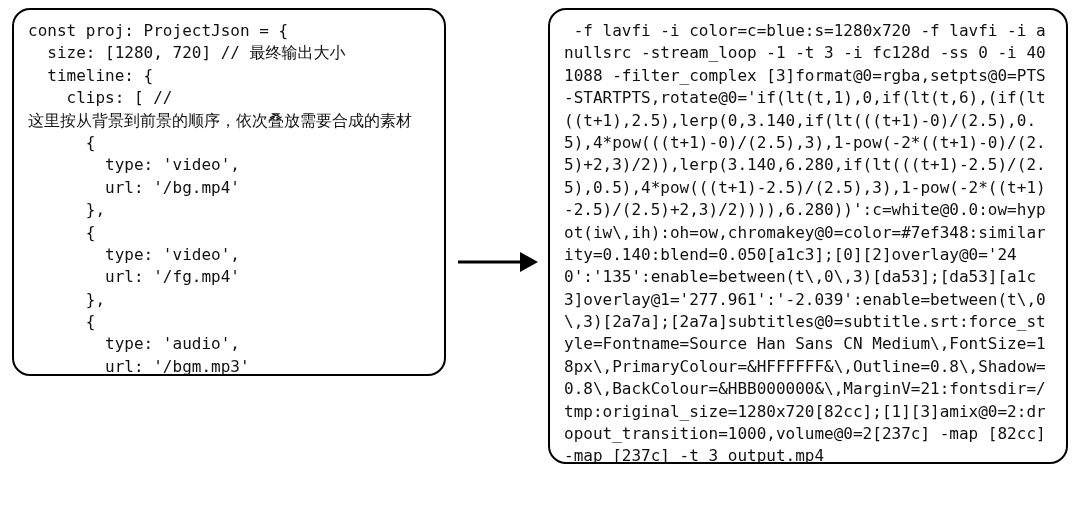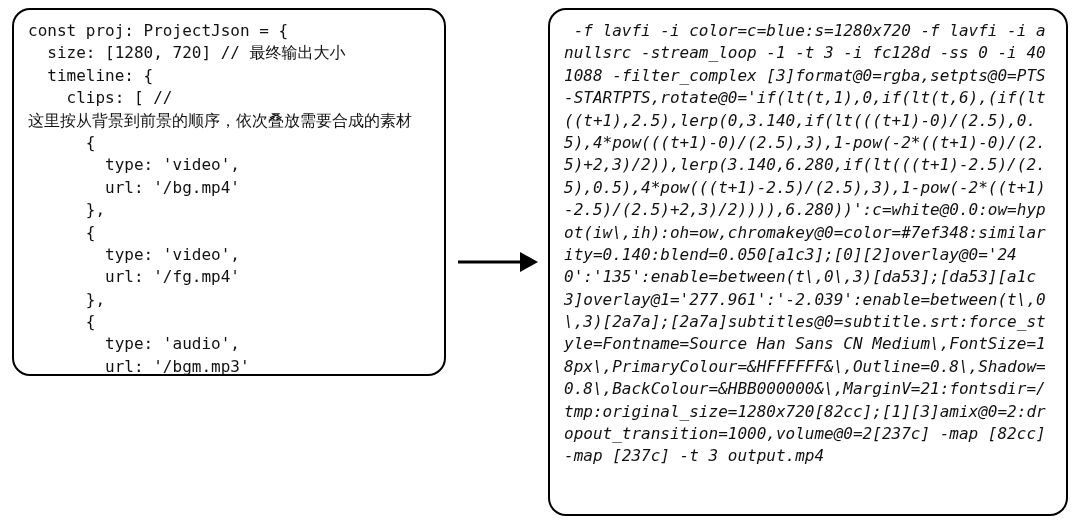--- a/index.html
+++ b/index.html
@@ -14,21 +14,21 @@
     }
     .pane {
       border:2px solid #000;
       border-radius:18px;
       padding:10px 14px;
       white-space:pre;
       overflow:hidden;
       flex-shrink:0;
     }
     .pane.left  { width:434px; height:368px; }
-    .pane.right { width:520px; height:508px; white-space:pre-wrap; word-break:break-all;font-style:italic; }
+    .pane.right { width:520px; height:456px; white-space:pre-wrap; word-break:break-all; }
     .arrowwrap {
       display:flex; align-items:center; justify-content:center;
       width:82px; height:508px;
     }
     svg.arrow { width:82px; height:40px; }
   </style>
 </head>
 <body>
 
 <div class="pane left"><span>const proj: ProjectJson = {

